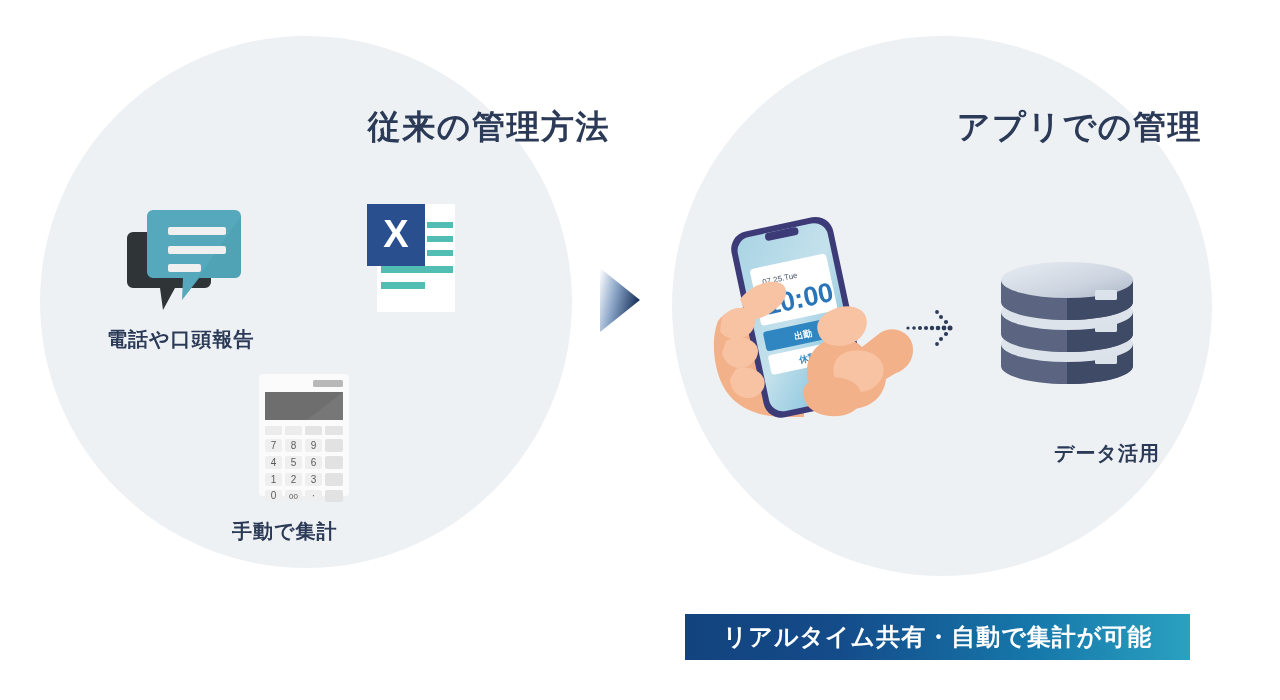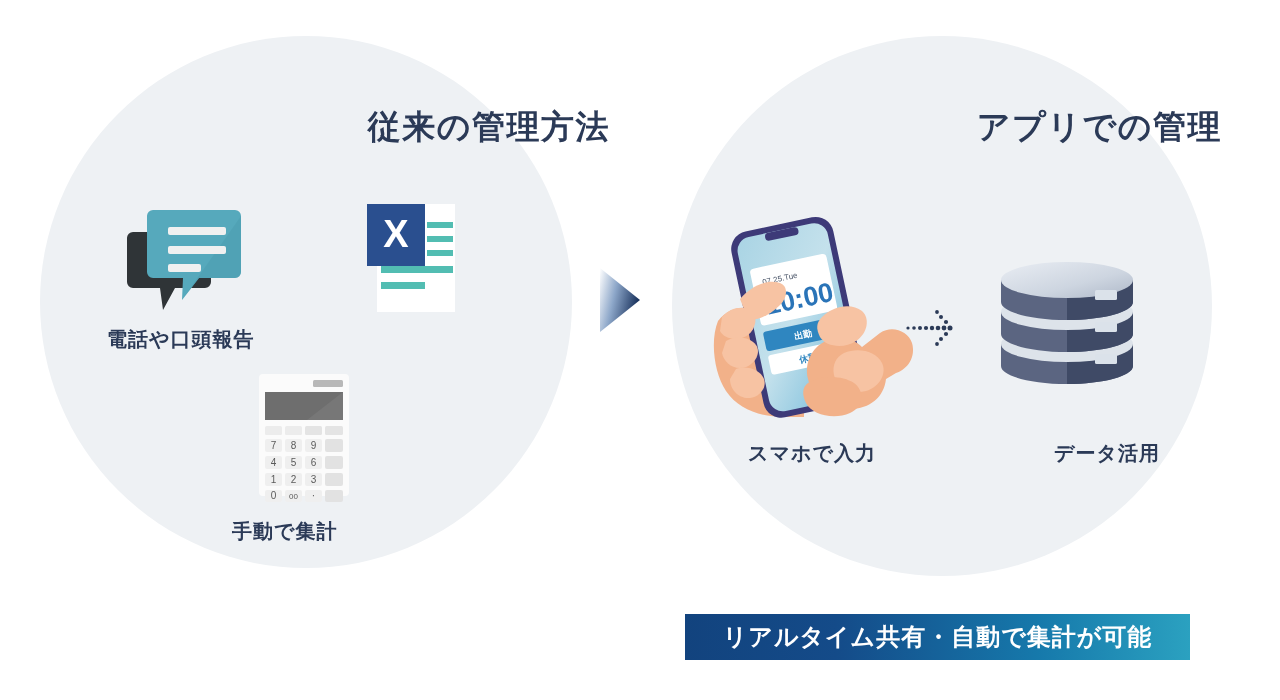--- a/index.html
+++ b/index.html
@@ -25,21 +25,21 @@
     position: absolute;
     width: 100%;
     text-align: right;
     font-size: 33px;
     font-weight: bold;
     color: #2b3a57;
     letter-spacing: 1.5px;
     white-space: nowrap;
   }
   #title-left  { left: 0;   top: 105px; width: 610px; }
-  #title-right { left: 662px; top: 105px; width: 560px; }
+  #title-right { left: 642px; top: 105px; width: 560px; }
 
   
   .caption {
     position: absolute;
     font-size: 20px;
     font-weight: bold;
     color: #2b3a57;
     letter-spacing: 1px;
     white-space: nowrap;
   }
@@ -238,21 +238,20 @@
                C216 144 208 156 196 160 L186 166 C184 184 170 196 150 196 Z" fill="#f2b189"></path>
       <path d="M122 104 C134 92 152 90 162 98 C170 105 168 120 156 128
                C144 136 126 134 120 124 C116 116 116 110 122 104 Z" fill="#f7c3a3"></path>
       <path d="M144 140 C158 134 176 138 182 150 C187 160 180 174 166 178
                C150 182 136 174 134 162 C132 152 136 144 144 140 Z" fill="#f7c3a3"></path>
       <path d="M108 170 C120 162 142 162 154 170 C165 178 164 194 150 200
                C134 207 112 202 106 190 C102 182 102 174 108 170 Z" fill="#f2b189"></path>
     </svg>
   </div>
 
-  <div class="caption" style="left:748px; top:440px; width:145px;">スマホで入力</div>
 
   <div id="icon-dots">
     <svg viewBox="0 0 58 42" width="58" height="42">
       <g fill="#2b3a57">
         <circle cx="2" cy="22" r="1.6"></circle>
         <circle cx="8" cy="22" r="1.8"></circle>
         <circle cx="14" cy="22" r="2"></circle>
         <circle cx="20" cy="22" r="2.1"></circle>
         <circle cx="26" cy="22" r="2.2"></circle>
         <circle cx="32" cy="22" r="2.3"></circle>

